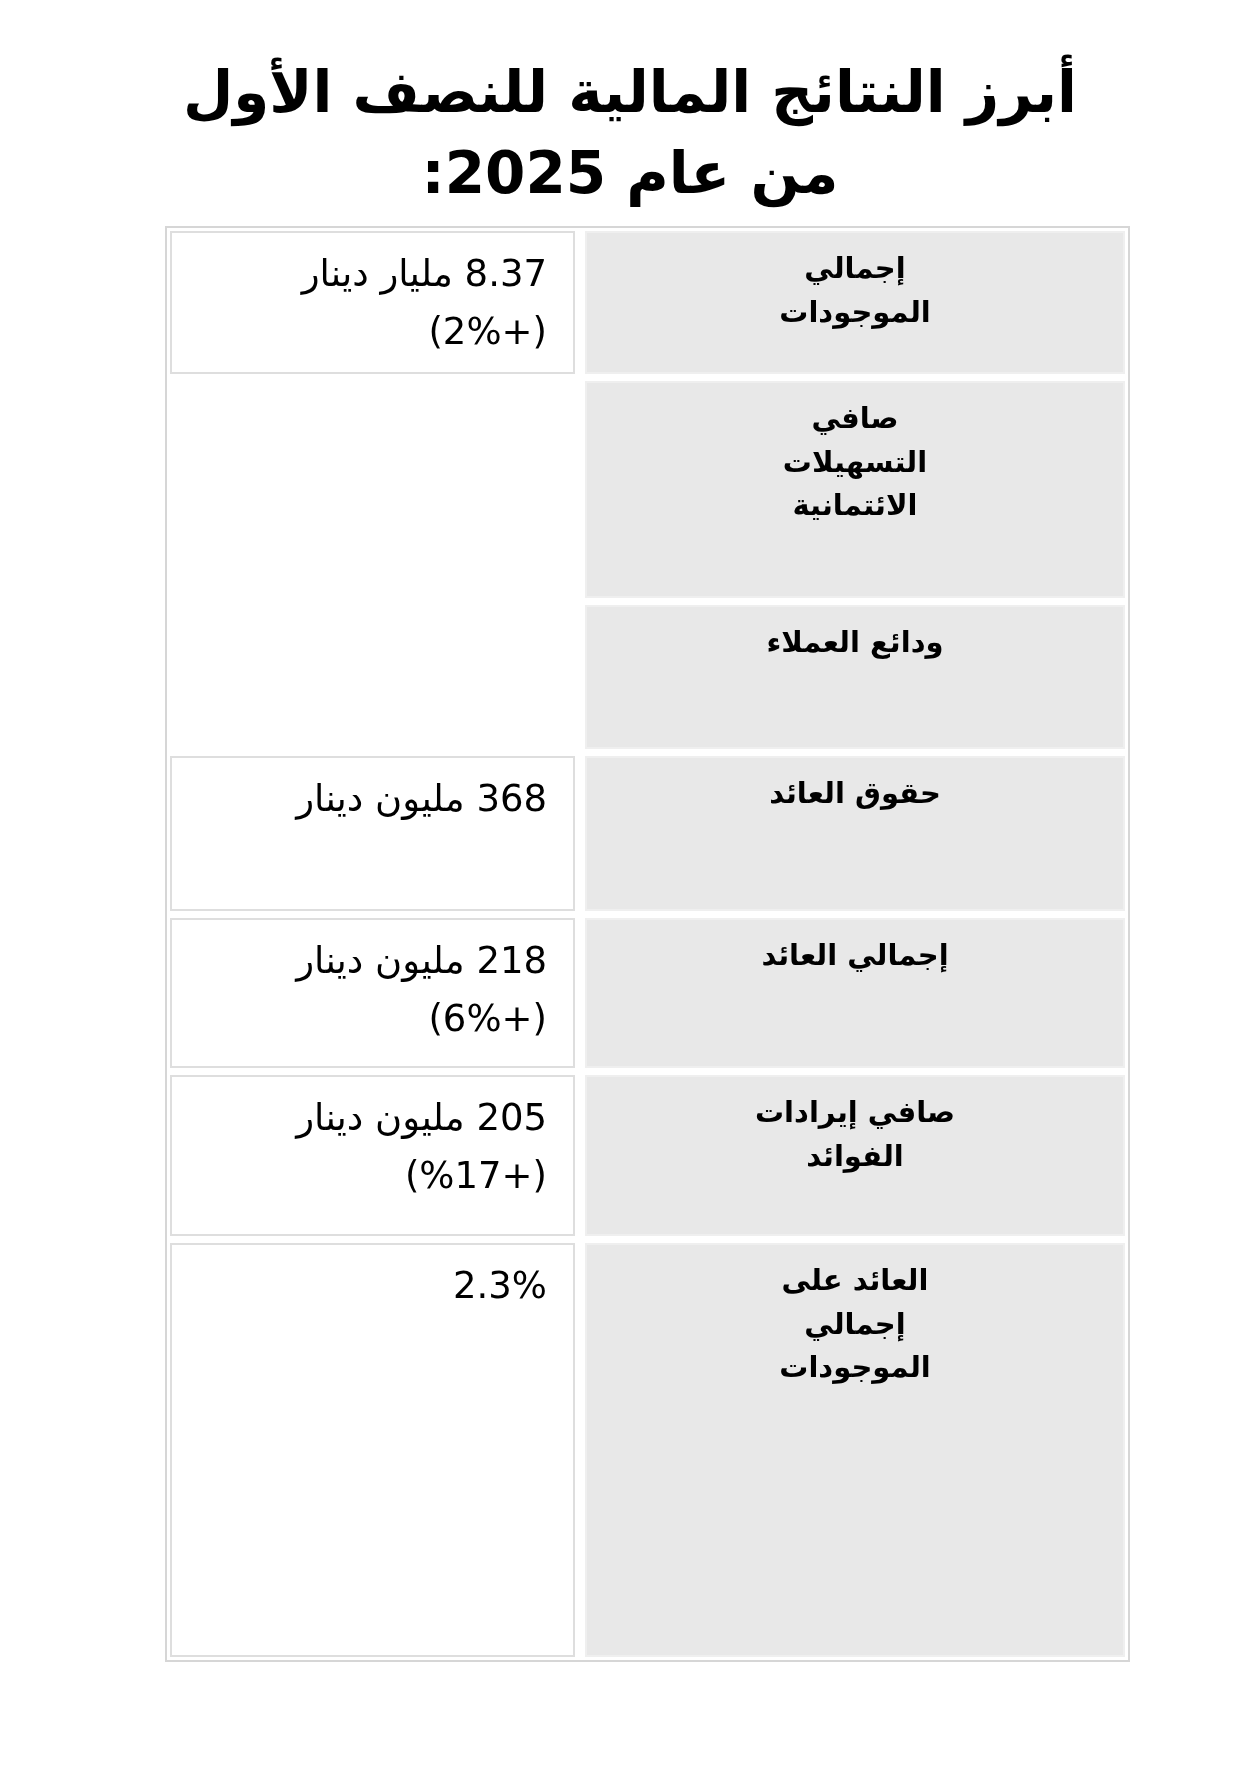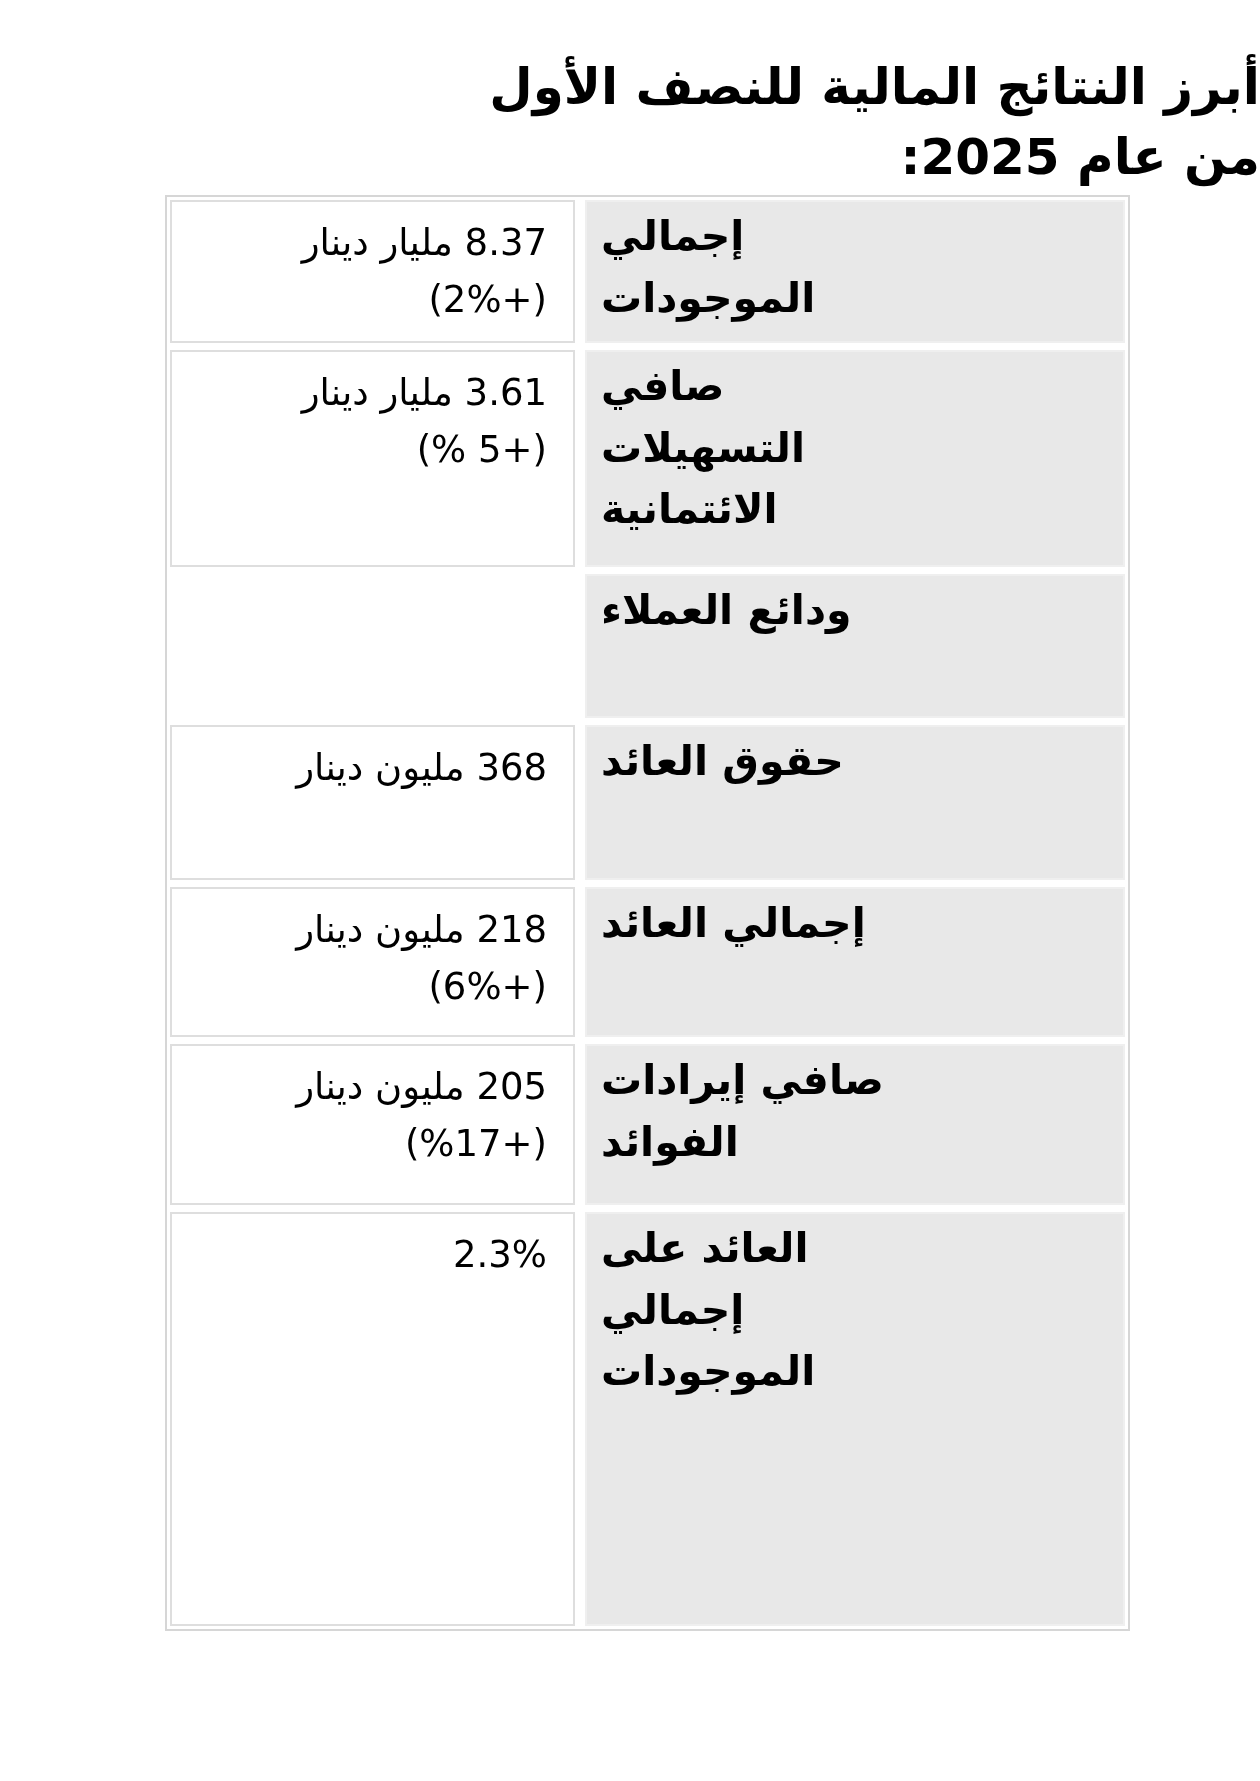--- a/index.html
+++ b/index.html
@@ -14,26 +14,26 @@
   html,body{background:var(--page-bg);}
   body{
     width:1260px;
     min-height:1781px;
     direction:rtl;
     color:var(--text);
     font-family:"DejaVu Sans","Liberation Sans",sans-serif;
   }
   .page{padding-top:52px;}
   .title{
-    text-align:right;
-    font-size:50px;
+    text-align:center;
+    font-size:58px;
     font-weight:bold;
     line-height:1.4;
     white-space:pre-line;
-    margin-bottom:3px;
+    margin-bottom:12px;
   }
   .tbl{
     margin-right:130px;   
     margin-left:165px;    
     border:2px solid var(--table-border);
     background:var(--page-bg);
     padding:3px;
     display:flex;
     flex-direction:column;
     gap:7px;
@@ -44,25 +44,25 @@
   .row:nth-child(3){min-height:144px}
   .row:nth-child(4){min-height:155px}
   .row:nth-child(5){min-height:150px}
   .row:nth-child(6){min-height:161px}
   .row:nth-child(7){min-height:414px}
   .cell{white-space:pre-line;}
   .cell.label{
     flex:0 0 540px;
     background:var(--label-bg);
     border:2px solid var(--label-border);
-    text-align:left;
+    text-align:center;
     font-weight:bold;
-    font-size:41px;
+    font-size:29px;
     line-height:1.5;
-    padding:4px 14px;
+    padding:14px 14px;
   }
   .cell.value{
     flex:1 1 auto;
     background:var(--page-bg);
     border:2px solid var(--value-border);
     font-size:37px;
     line-height:1.55;
     text-align:right;       
     padding:12px 26px 12px 20px;
   }
@@ -78,22 +78,20 @@
     <div class="cell label">إجمالي
 الموجودات</div>
     <div class="cell value">8.37 مليار دينار
 (+2%)</div>
   </div>
 
   <div class="row">
     <div class="cell label">صافي
 التسهيلات
 الائتمانية</div>
-    <div class="cell value">3.61 مليار دينار
-(+5 %)</div>
   </div>
 
   <div class="row">
     <div class="cell label">ودائع العملاء</div>
   </div>
 
   <div class="row">
     <div class="cell label">حقوق العائد</div>
     <div class="cell value">368 مليون دينار</div>
   </div>

